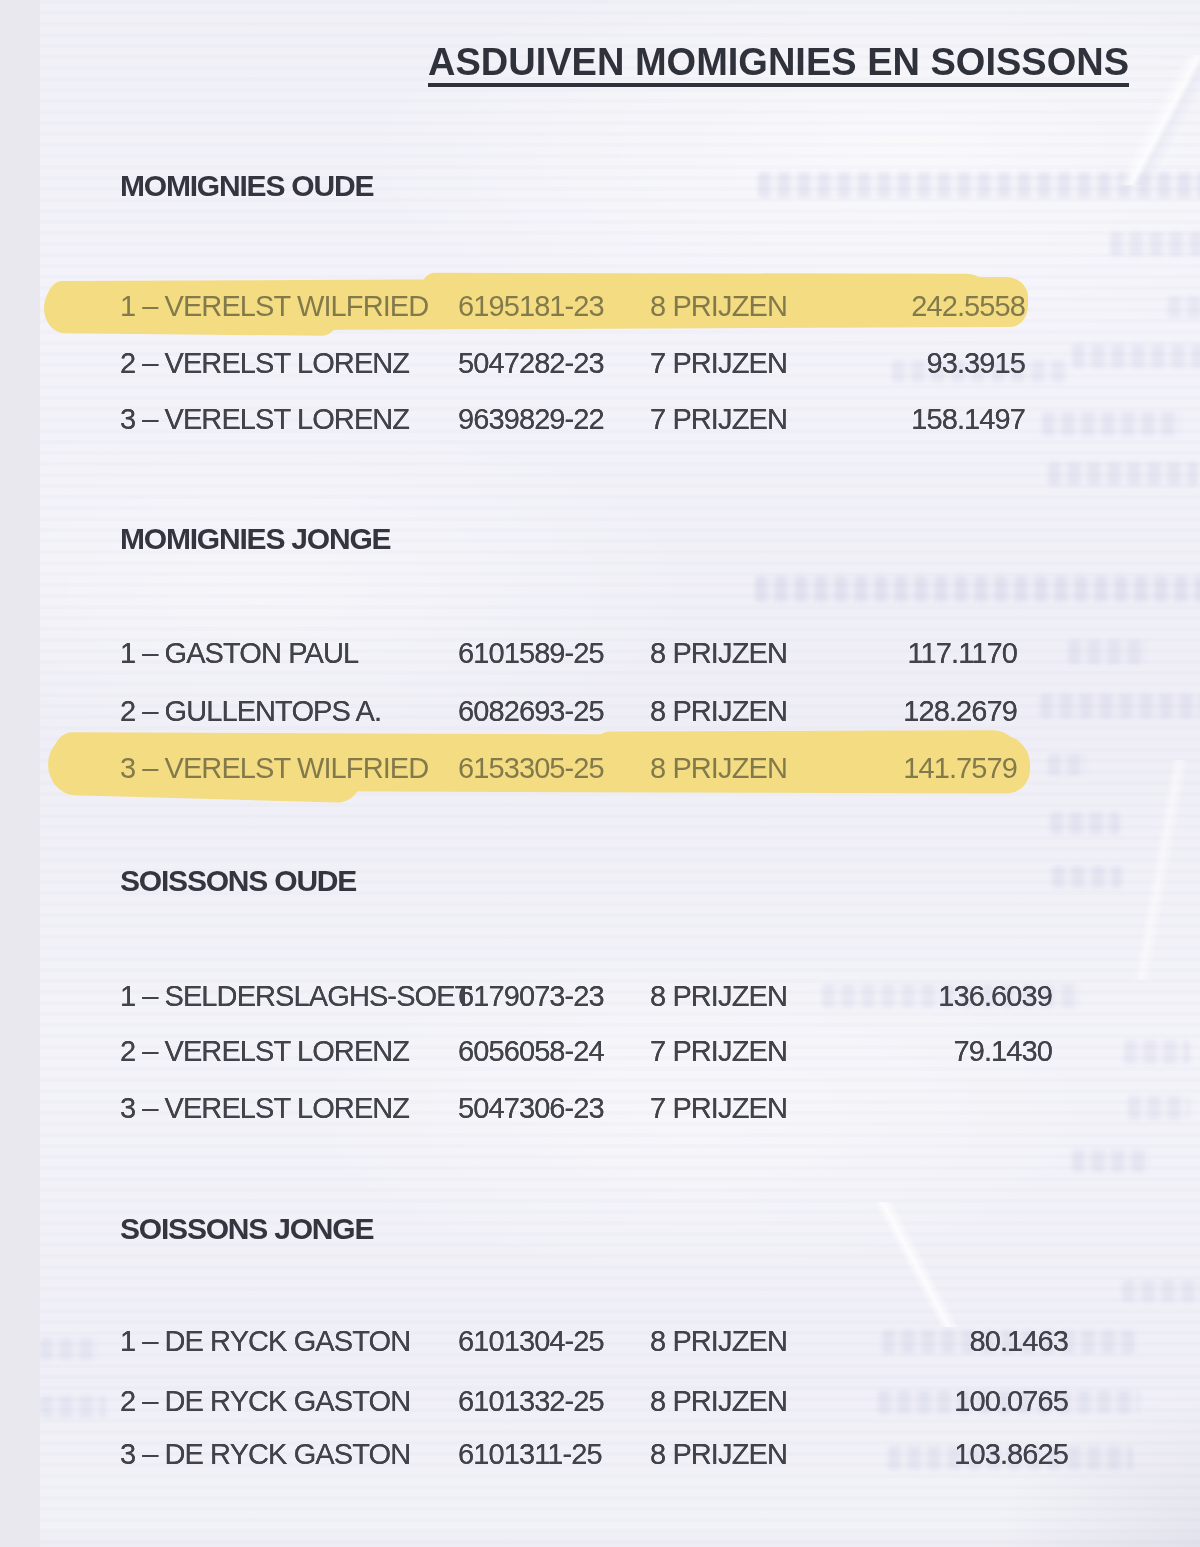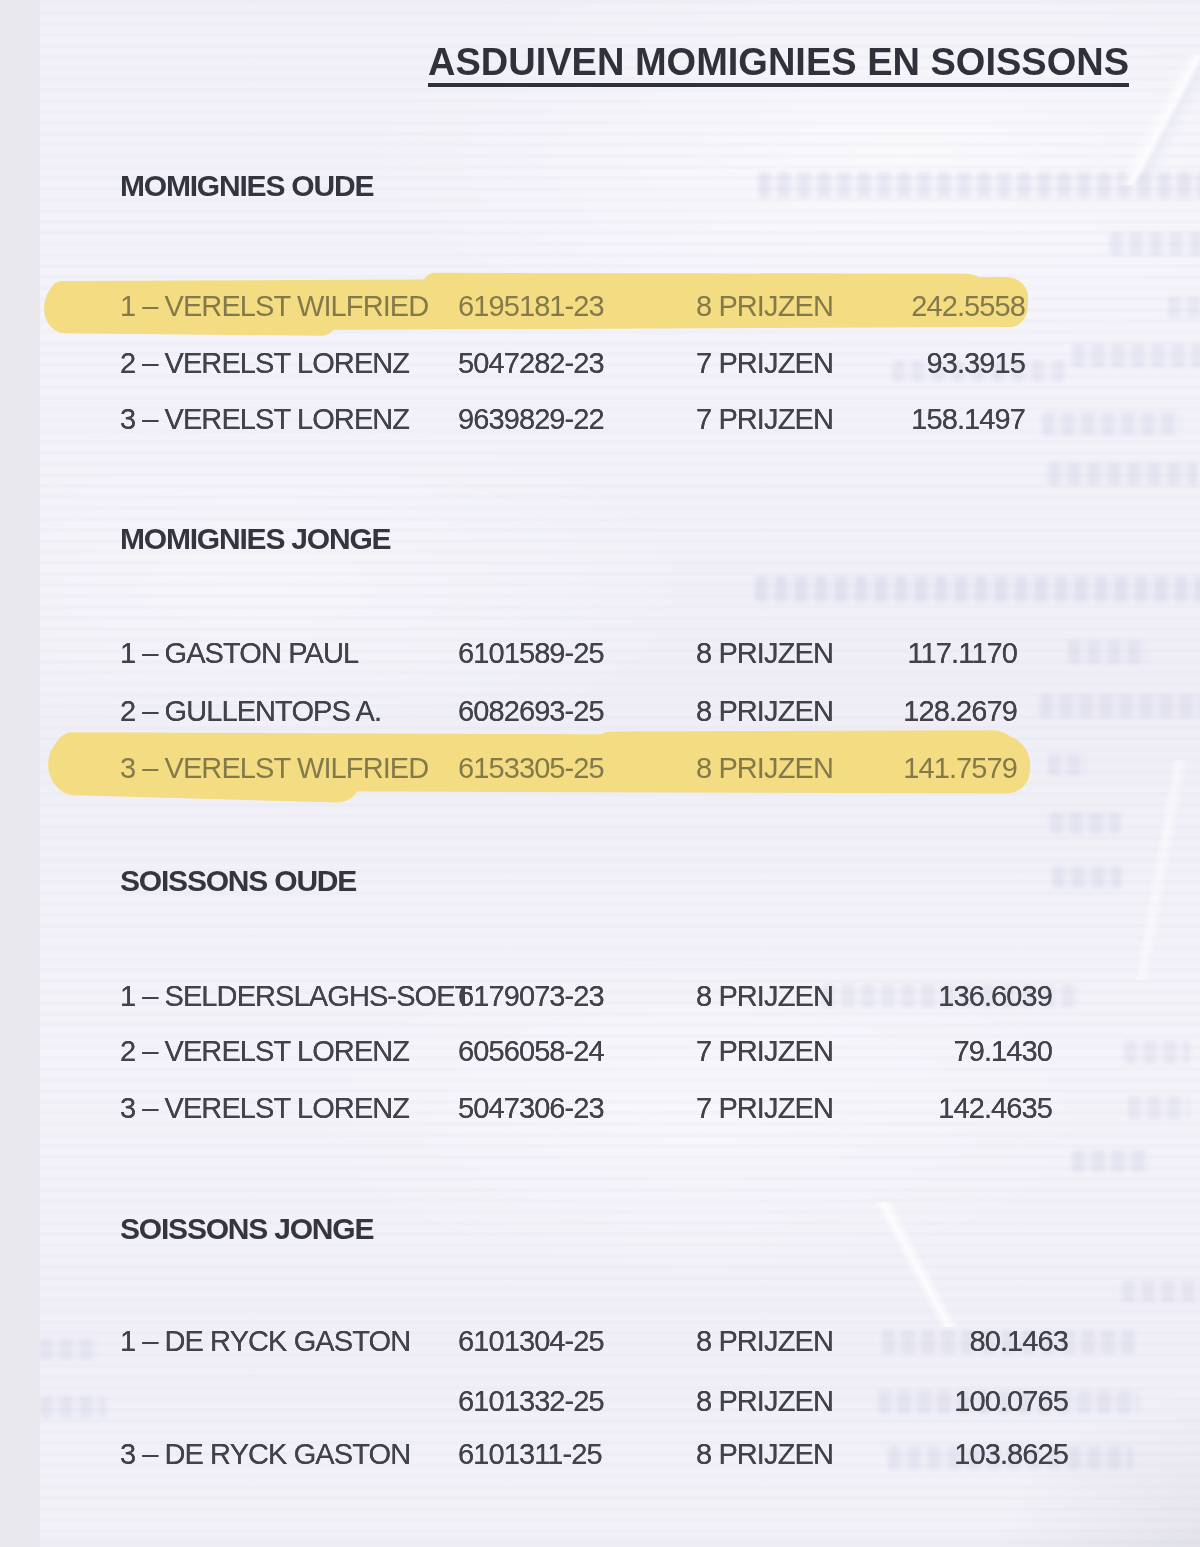--- a/index.html
+++ b/index.html
@@ -46,21 +46,21 @@
     color:#34353e;white-space:nowrap;
   }
   .row{position:absolute;left:0;width:1200px;height:34px;}
   .cell{
     position:absolute;top:0;line-height:34px;font-size:29px;letter-spacing:-0.9px;
     white-space:nowrap;z-index:2;
     text-shadow:0 0 .5px currentColor;
   }
   .name{left:80px;}
   .ring{left:418px;}
-  .prz{left:656px;}
+  .prz{left:610px;}
   .pts{left:calc(var(--pr,985px) - 240px);width:240px;text-align:right;}
   .dash{display:inline-block;margin:0 7px;}
   .row.highlighted .cell{color:var(--highlight_text,#837a4c);text-shadow:none;}
   
   .hl{position:absolute;z-index:1;background:var(--highlight,#f4dc82);}
   .hl::before,.hl::after{content:"";position:absolute;background:inherit;border-radius:inherit;}
   .hl1{
     left:6px;top:-10px;width:982px;height:50px;
     border-radius:18px 26px 20px 24px / 55% 45% 50% 60%;
     transform:rotate(-0.25deg);
@@ -152,33 +152,33 @@
     <div class="row" style="top:170px">
       <span class="cell name"><span>2</span><span class="dash">–</span><span>VERELST LORENZ</span></span>
       <span class="cell ring">6056058-24</span>
       <span class="cell prz">7 PRIJZEN</span>
       <span class="cell pts">79.1430</span>
     </div>
     <div class="row" style="top:227px">
       <span class="cell name"><span>3</span><span class="dash">–</span><span>VERELST LORENZ</span></span>
       <span class="cell ring">5047306-23</span>
       <span class="cell prz">7 PRIJZEN</span>
-      <span class="cell pts">142.4635</span>
     </div>
   </section>
 
   <section class="sec" style="top:1212px; --pr:1028px">
     <h2 class="shead">SOISSONS JONGE</h2>
     <div class="row" style="top:112px">
       <span class="cell name"><span>1</span><span class="dash">–</span><span>DE RYCK GASTON</span></span>
       <span class="cell ring">6101304-25</span>
       <span class="cell prz">8 PRIJZEN</span>
       <span class="cell pts">80.1463</span>
     </div>
     <div class="row" style="top:172px">
+      <span class="cell name"><span>2</span><span class="dash">–</span><span>DE RYCK GASTON</span></span>
       <span class="cell ring">6101332-25</span>
       <span class="cell prz">8 PRIJZEN</span>
       <span class="cell pts">100.0765</span>
     </div>
     <div class="row" style="top:225px">
       <span class="cell name"><span>3</span><span class="dash">–</span><span>DE RYCK GASTON</span></span>
       <span class="cell ring">6101311-25</span>
       <span class="cell prz">8 PRIJZEN</span>
       <span class="cell pts">103.8625</span>
     </div>

